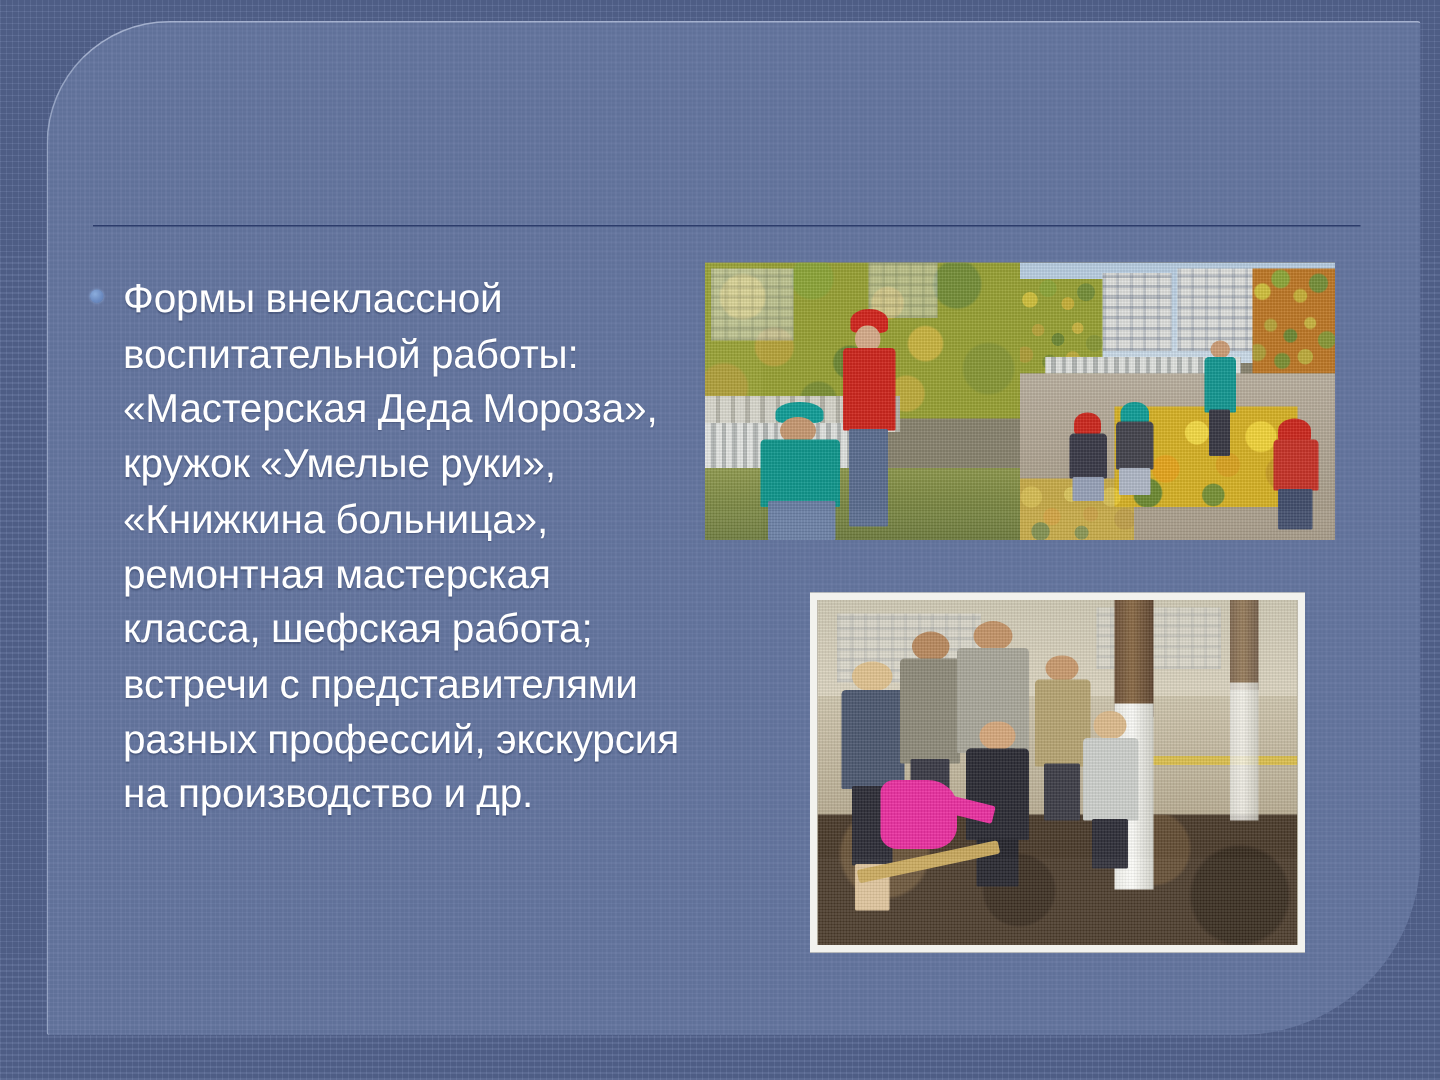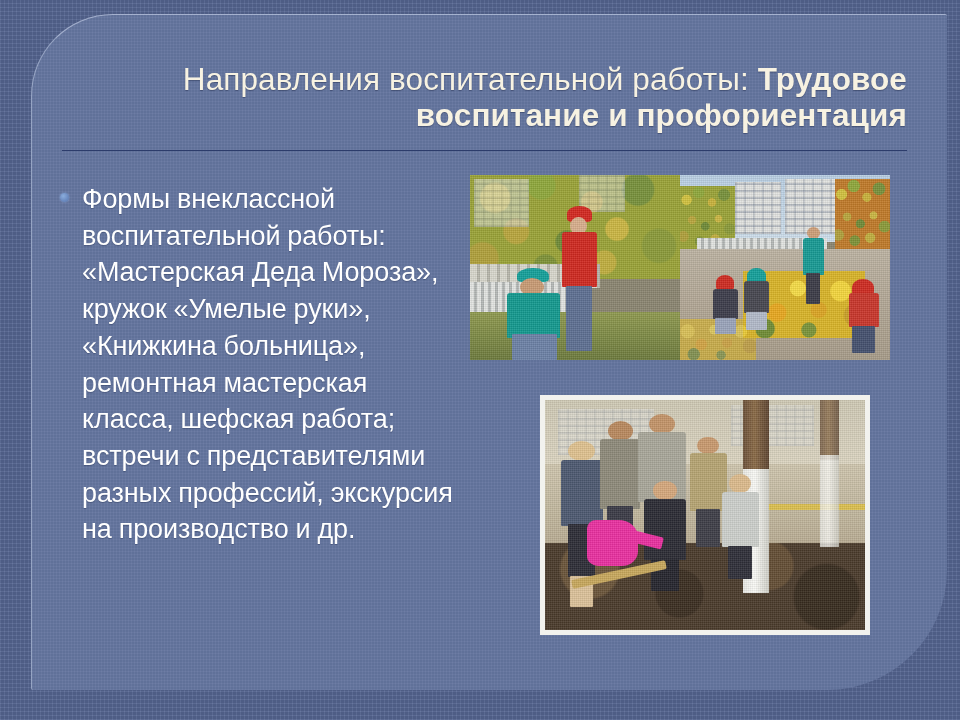--- a/index.html
+++ b/index.html
@@ -237,23 +237,20 @@
 </style>
 </head>
 <body>
 
 <div class="slide">
 
   <div class="slide-outer-band"></div>
 
   <div class="slide-panel"></div>
 
-  <div class="title-block">
-    <span class="title-text title-regular">Направления воспитательной работы: </span><span class="title-text title-strong">Трудовое воспитание и профориентация</span>
-  </div>
 
   <div class="title-rule"></div>
 
   <div class="body-block">
     <div class="bullet-row">
       <span class="bullet-marker">
         <span class="bullet-diamond"></span>
       </span>
       <span class="bullet-text">Формы внеклассной воспитательной работы: «Мастерская Деда Мороза», кружок «Умелые руки», «Книжкина больница», ремонтная мастерская класса, шефская работа; встречи с представителями разных профессий, экскурсия на производство и др.</span>
     </div>

